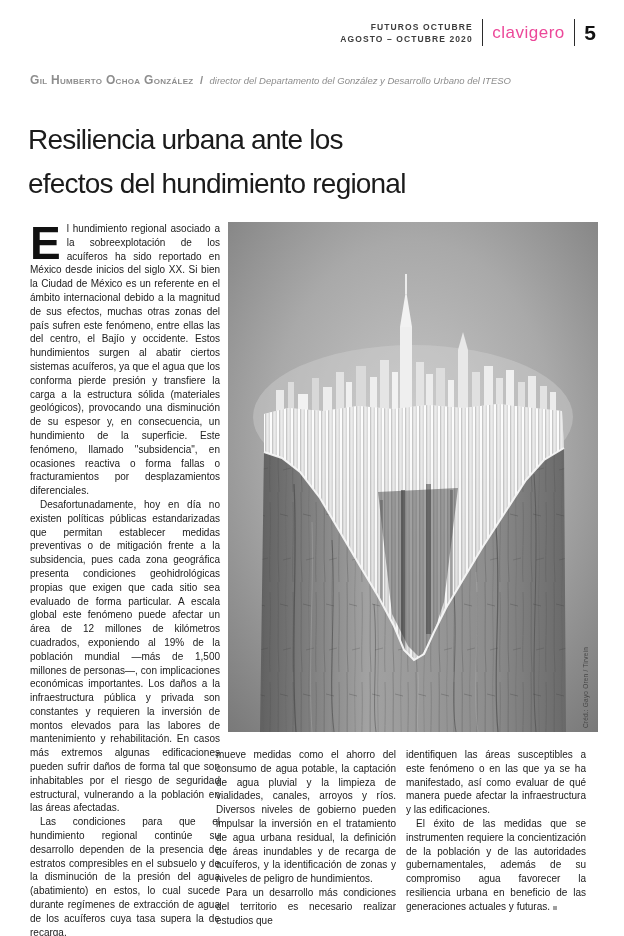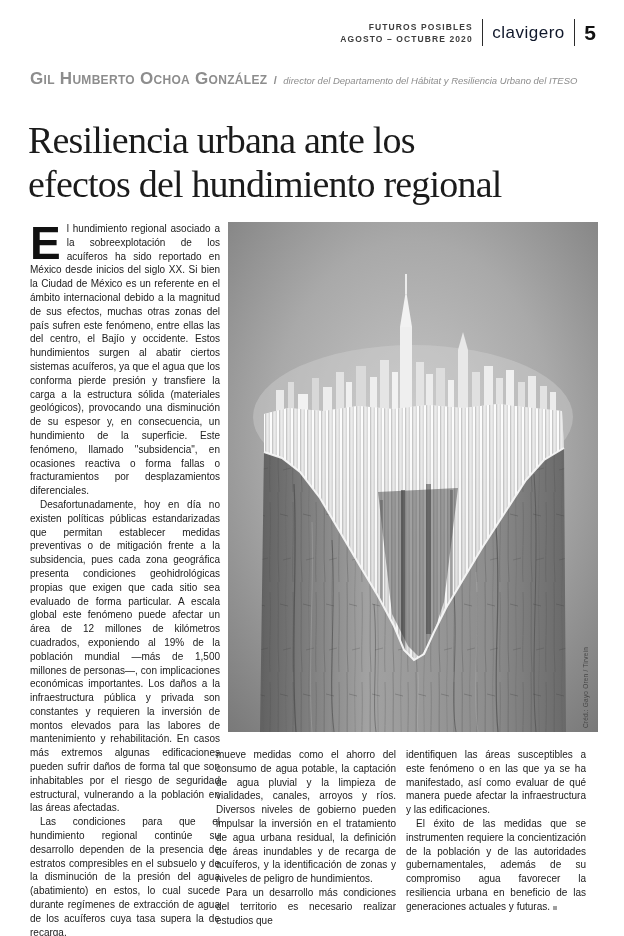--- a/index.html
+++ b/index.html
@@ -4,33 +4,33 @@
 <style>
   html,body{margin:0;padding:0;background:#ffffff;}
   .page{position:relative;width:624px;height:936px;background:#ffffff;overflow:hidden;
         font-family:"Liberation Sans",sans-serif;}
 
   
   .header{position:absolute;top:19px;right:28px;display:flex;align-items:center;gap:9px;}
   .kicker{text-align:right;font-size:8.5px;font-weight:bold;letter-spacing:1.1px;
           color:#3d3d3d;line-height:12px;}
   .vbar{width:1.5px;height:27px;background:#2b2b2b;}
-  .logo{font-size:17px;color:#0f172a;letter-spacing:.5px;line-height:17px;}
+  .logo{font-size:17px;color:#ec4899;letter-spacing:.5px;line-height:17px;}
   .pagenum{font-size:21px;font-weight:bold;color:#111;line-height:21px;}
 
   
   .byline{position:absolute;left:30px;top:72px;color:#8d8d8d;}
   .byline .row{margin-bottom:3px;line-height:14px;}
-  .author-name{font-variant:small-caps;font-weight:bold;font-size:17px;letter-spacing:.3px;}
+  .author-name{font-variant:small-caps;font-weight:bold;font-size:12px;letter-spacing:.3px;}
   .author-sep{font-weight:bold;font-size:11px;padding:0 2px;}
   .author-role{font-style:italic;font-size:9.5px;}
 
   
-  .title{position:absolute;left:28px;top:118px;width:572px;font-size:38px;line-height:44px;
-         color:#1b1b1b;letter-spacing:-.8px;font-family:Liberation Serif, serif;}
+  .title{position:absolute;left:28px;top:118px;width:572px;font-size:28px;line-height:44px;
+         color:#1b1b1b;letter-spacing:-.8px;}
 
   
   .bodytext p{margin:0;text-align:justify;font-size:10px;line-height:13.8px;color:#202020;}
   .bodytext p.indent{text-indent:10px;}
   .col1{position:absolute;left:30px;top:222px;width:190px;height:702px;}
   .dropcap{float:left;font-size:46px;line-height:38px;font-weight:bold;color:#111;
            padding:2px 6px 0 0;}
 
   
   .photo{position:absolute;left:228px;top:222px;width:370px;height:510px;}
@@ -44,34 +44,34 @@
   .bcol{width:180px;}
   .endmark{display:inline-block;width:4px;height:4px;background:#a0a0a0;margin-left:3px;}
 </style>
 </head>
 <body>
 
 <div class="page">
 
   <div class="header">
     <div class="kicker">
-      <div>FUTUROS POSIBLES</div>
+      <div>FUTUROS OCTUBRE</div>
       <div>AGOSTO – OCTUBRE 2020</div>
     </div>
     <div class="vbar"></div>
     <div class="logo">clavigero</div>
     <div class="vbar"></div>
     <div class="pagenum">5</div>
   </div>
 
   <div class="byline">
     <div class="row">
       <span class="author-name">Gil Humberto Ochoa González</span>
       <span class="author-sep">/</span>
-      <span class="author-role">director del Departamento del Hábitat y Resiliencia Urbano del ITESO</span>
+      <span class="author-role">director del Departamento del González y Desarrollo Urbano del ITESO</span>
     </div>
   </div>
 
   <div class="title">
     <div>Resiliencia urbana ante los</div>
     <div>efectos del hundimiento regional</div>
   </div>
 
   <div class="col1 bodytext">
     <p><span class="dropcap">E</span><span>l hundimiento regional asociado a la sobreexplotación de los acuíferos ha sido reportado en México desde inicios del siglo XX. Si bien la Ciudad de México es un referente en el ámbito internacional debido a la magnitud de sus efectos, muchas otras zonas del país sufren este fenómeno, entre ellas las del centro, el Bajío y occidente. Estos hundimientos surgen al abatir ciertos sistemas acuíferos, ya que el agua que los conforma pierde presión y transfiere la carga a la estructura sólida (materiales geológicos), provocando una disminución de su espesor y, en consecuencia, un hundimiento de la superficie. Este fenómeno, llamado "subsidencia", en ocasiones reactiva o forma fallas o fracturamientos por desplazamientos diferenciales.</span></p>

